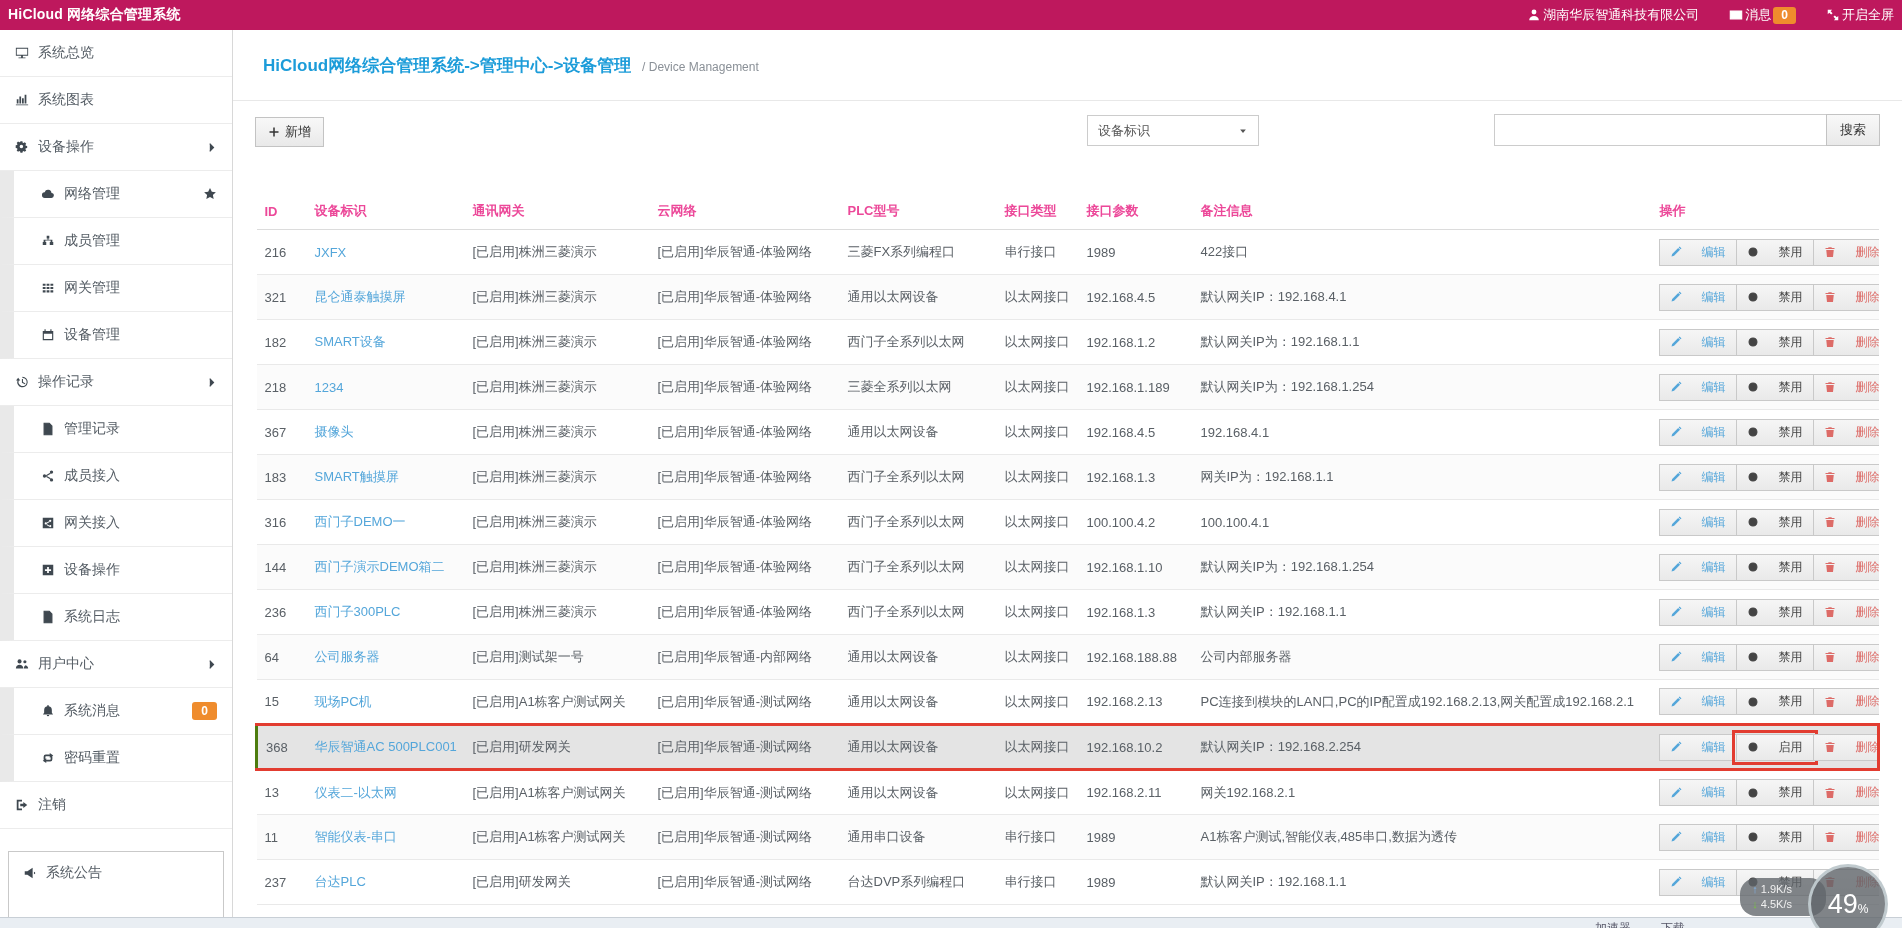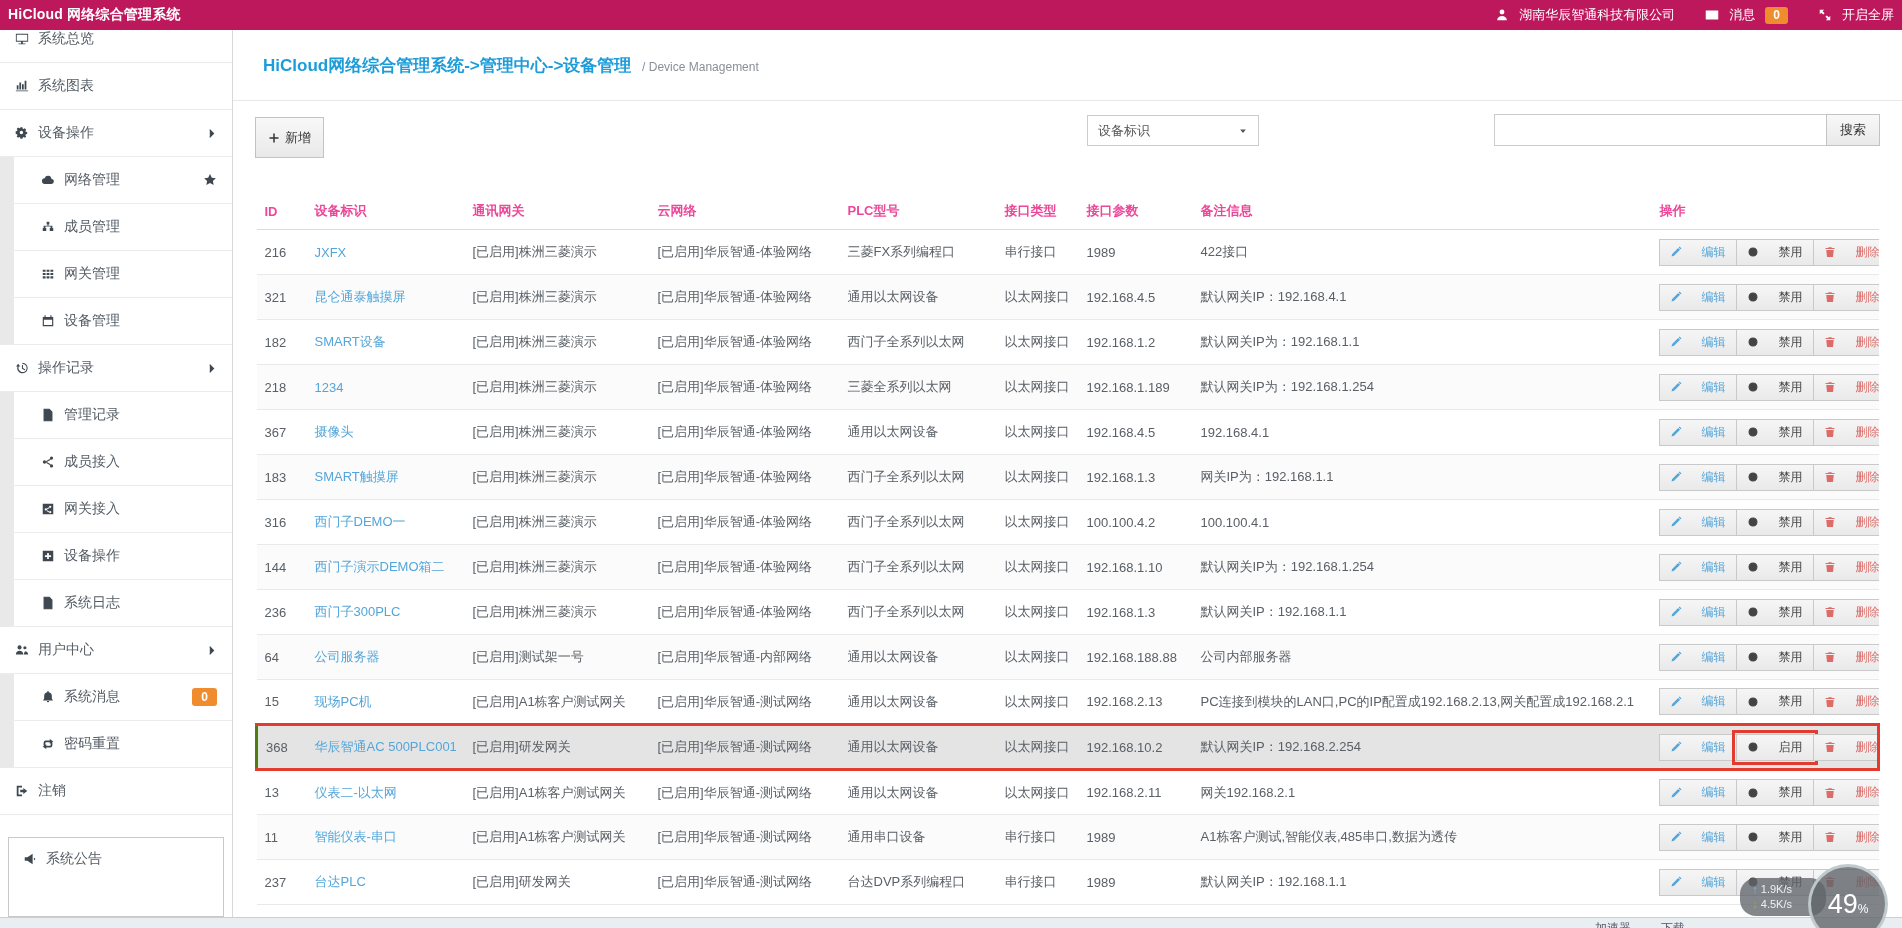--- a/index.html
+++ b/index.html
@@ -7,29 +7,29 @@
   body { font-family:"Liberation Sans","DejaVu Sans",sans-serif; background:#fff; }
   .app { position:relative; width:1902px; height:928px; overflow:hidden; background:#fff; }
 
   
   .topbar { position:absolute; top:0; left:0; right:0; height:30px; background:#be185d;
             color:#fff; display:flex; align-items:center; justify-content:space-between;
             padding:0 8px; z-index:20; }
   .brand { font-size:14px; font-weight:bold; letter-spacing:.2px; cursor:pointer; }
   .brand b { margin-right:4px; }
   .topbar-right { display:flex; align-items:center; gap:30px; font-size:13px; }
-  .top-item { display:flex; align-items:center; gap:10px; cursor:pointer; }
+  .top-item { display:flex; align-items:center; gap:2px; cursor:pointer; }
   .badge { background:#ef8c2d; color:#fff; font-size:12px; font-weight:bold;
            padding:1px 8px; border-radius:3px; line-height:15px; }
 
   .ic svg { width:14px; height:14px; display:block; fill:currentColor; }
   .ic.sm svg { width:12px; height:12px; }
 
   
-  .sidebar { position:absolute; top:16px; left:0; width:233px; bottom:0;
+  .sidebar { position:absolute; top:30px; left:0; width:233px; bottom:0;
              background:#fff; border-right:1px solid #d8d8d8; overflow:hidden; z-index:5; }
   .side-item { height:47px; display:flex; align-items:center; gap:9px; padding:0 15px;
                border-bottom:1px solid #ececec; color:#545c64; font-size:14px; cursor:pointer; }
   .side-item .ic { color:#3f4850; }
   .side-item.lvl2 { border-left:14px solid #e9e9e9; padding-left:27px; }
   .chev { margin-left:auto; color:#9aa0a6; }
   .chev svg { width:11px; height:11px; }
   .star { margin-left:auto; color:#f6b83c; }
   .side-badge { margin-left:auto; background:#ef8c2d; color:#fff; font-size:12px; font-weight:bold;
                 padding:2px 9px; border-radius:3px; }
@@ -39,21 +39,21 @@
   
   .content { position:absolute; top:30px; left:233px; right:0; bottom:0; background:#fff; overflow:hidden; }
   .page-head { height:71px; display:flex; align-items:center; padding:0 30px;
                border-bottom:1px solid #e8e8e8;text-align:center; }
   .bc-main { color:#1c9cd9; font-size:17px; font-weight:bold; }
   .bc-sub  { color:#8a9097; font-size:12px; font-weight:normal; margin-left:6px; }
 
   .toolbar { position:relative; height:33px; margin:13px 22px 0; }
   .btn { display:inline-flex; align-items:center; gap:5px; background:linear-gradient(#f8f8f8,#e9e9e9);
          border:1px solid #c3c3c3; color:#333; font-size:13px; cursor:pointer; }
-  .add-btn { position:absolute; left:0; top:3px; height:41px; padding:0 12px; }
+  .add-btn { position:absolute; left:0; top:3px; height:30px; padding:0 12px; }
   .filter-select { position:absolute; left:832px; top:1px; width:172px; height:31px;
                    border:1px solid #ccc; background:#fff; display:flex; align-items:center;
                    padding:0 10px; font-size:13px; color:#555; cursor:pointer; }
   .filter-select .caret { margin-left:auto; color:#555; }
   .filter-select .caret svg { width:10px; height:10px; }
   .search-group { position:absolute; right:0; top:0; display:flex; }
   .search-input { width:332px; height:32px; border:1px solid #ccc; border-right:none;
                   padding:0 9px; font-size:13px; color:#333; outline:none; }
   .search-btn { height:32px; padding:0 13px; }
 

